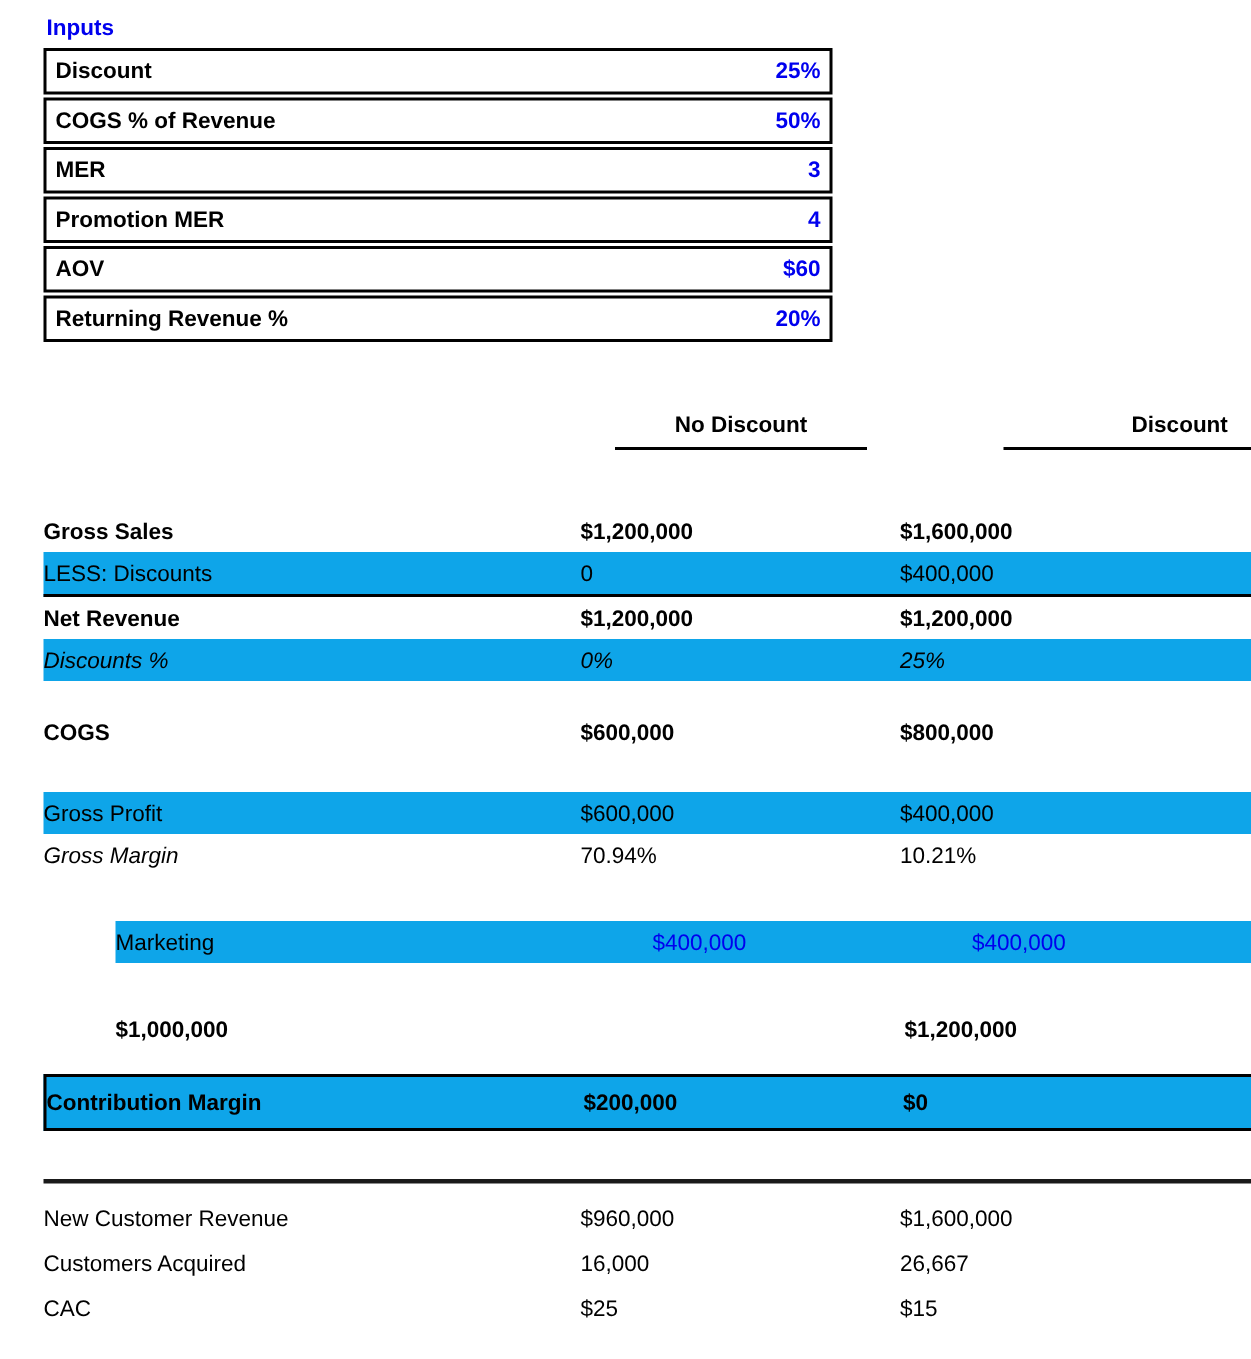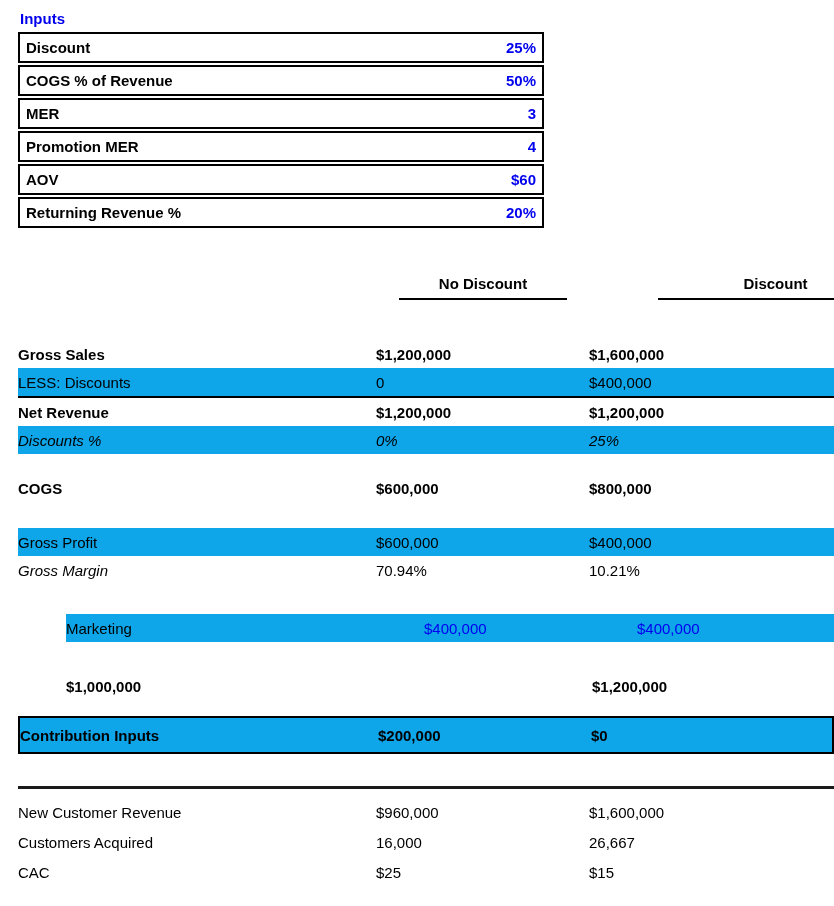--- a/index.html
+++ b/index.html
@@ -2,21 +2,21 @@
 <html><head>
 <meta charset="utf-8">
 <style>
   * { margin: 0; padding: 0; box-sizing: border-box; }
   html, body { width: 834px; height: 906px; background: #ffffff; overflow: hidden; }
   body {
     font-family: "Liberation Sans", "DejaVu Sans", sans-serif;
     font-size: 15px;
     color: #000;
   }
-  .sheet { position: relative; width: 834px; height: 906px; padding: 8px 4px 0 18px; }
+  .sheet { position: relative; width: 834px; height: 906px; padding: 8px 4px 0 29px; }
 
   
   .inputs-title {
     color: #0000ee;
     font-weight: bold;
     margin: 2px 0 5px 2px;
   }
   .inputs-table { width: 526px; }
   .inputs-row {
     display: flex;
@@ -176,21 +176,21 @@
       <span class="num blue">$400,000</span>
     </div>
 
     <div class="row bold mt-30">
       <span class="num">$1,000,000</span>
       <span class="gap"></span>
       <span class="num">$1,200,000</span>
     </div>
 
     <div class="row bold hl cm-box mt-16">
-      <span>Contribution Inputs</span>
+      <span>Contribution Margin</span>
       <span class="num">$200,000</span>
       <span class="gap"></span>
       <span class="num">$0</span>
     </div>
 
     <hr class="section-divider">
 
     <div class="bottom">
       <div class="row">
         <span>New Customer Revenue</span>

